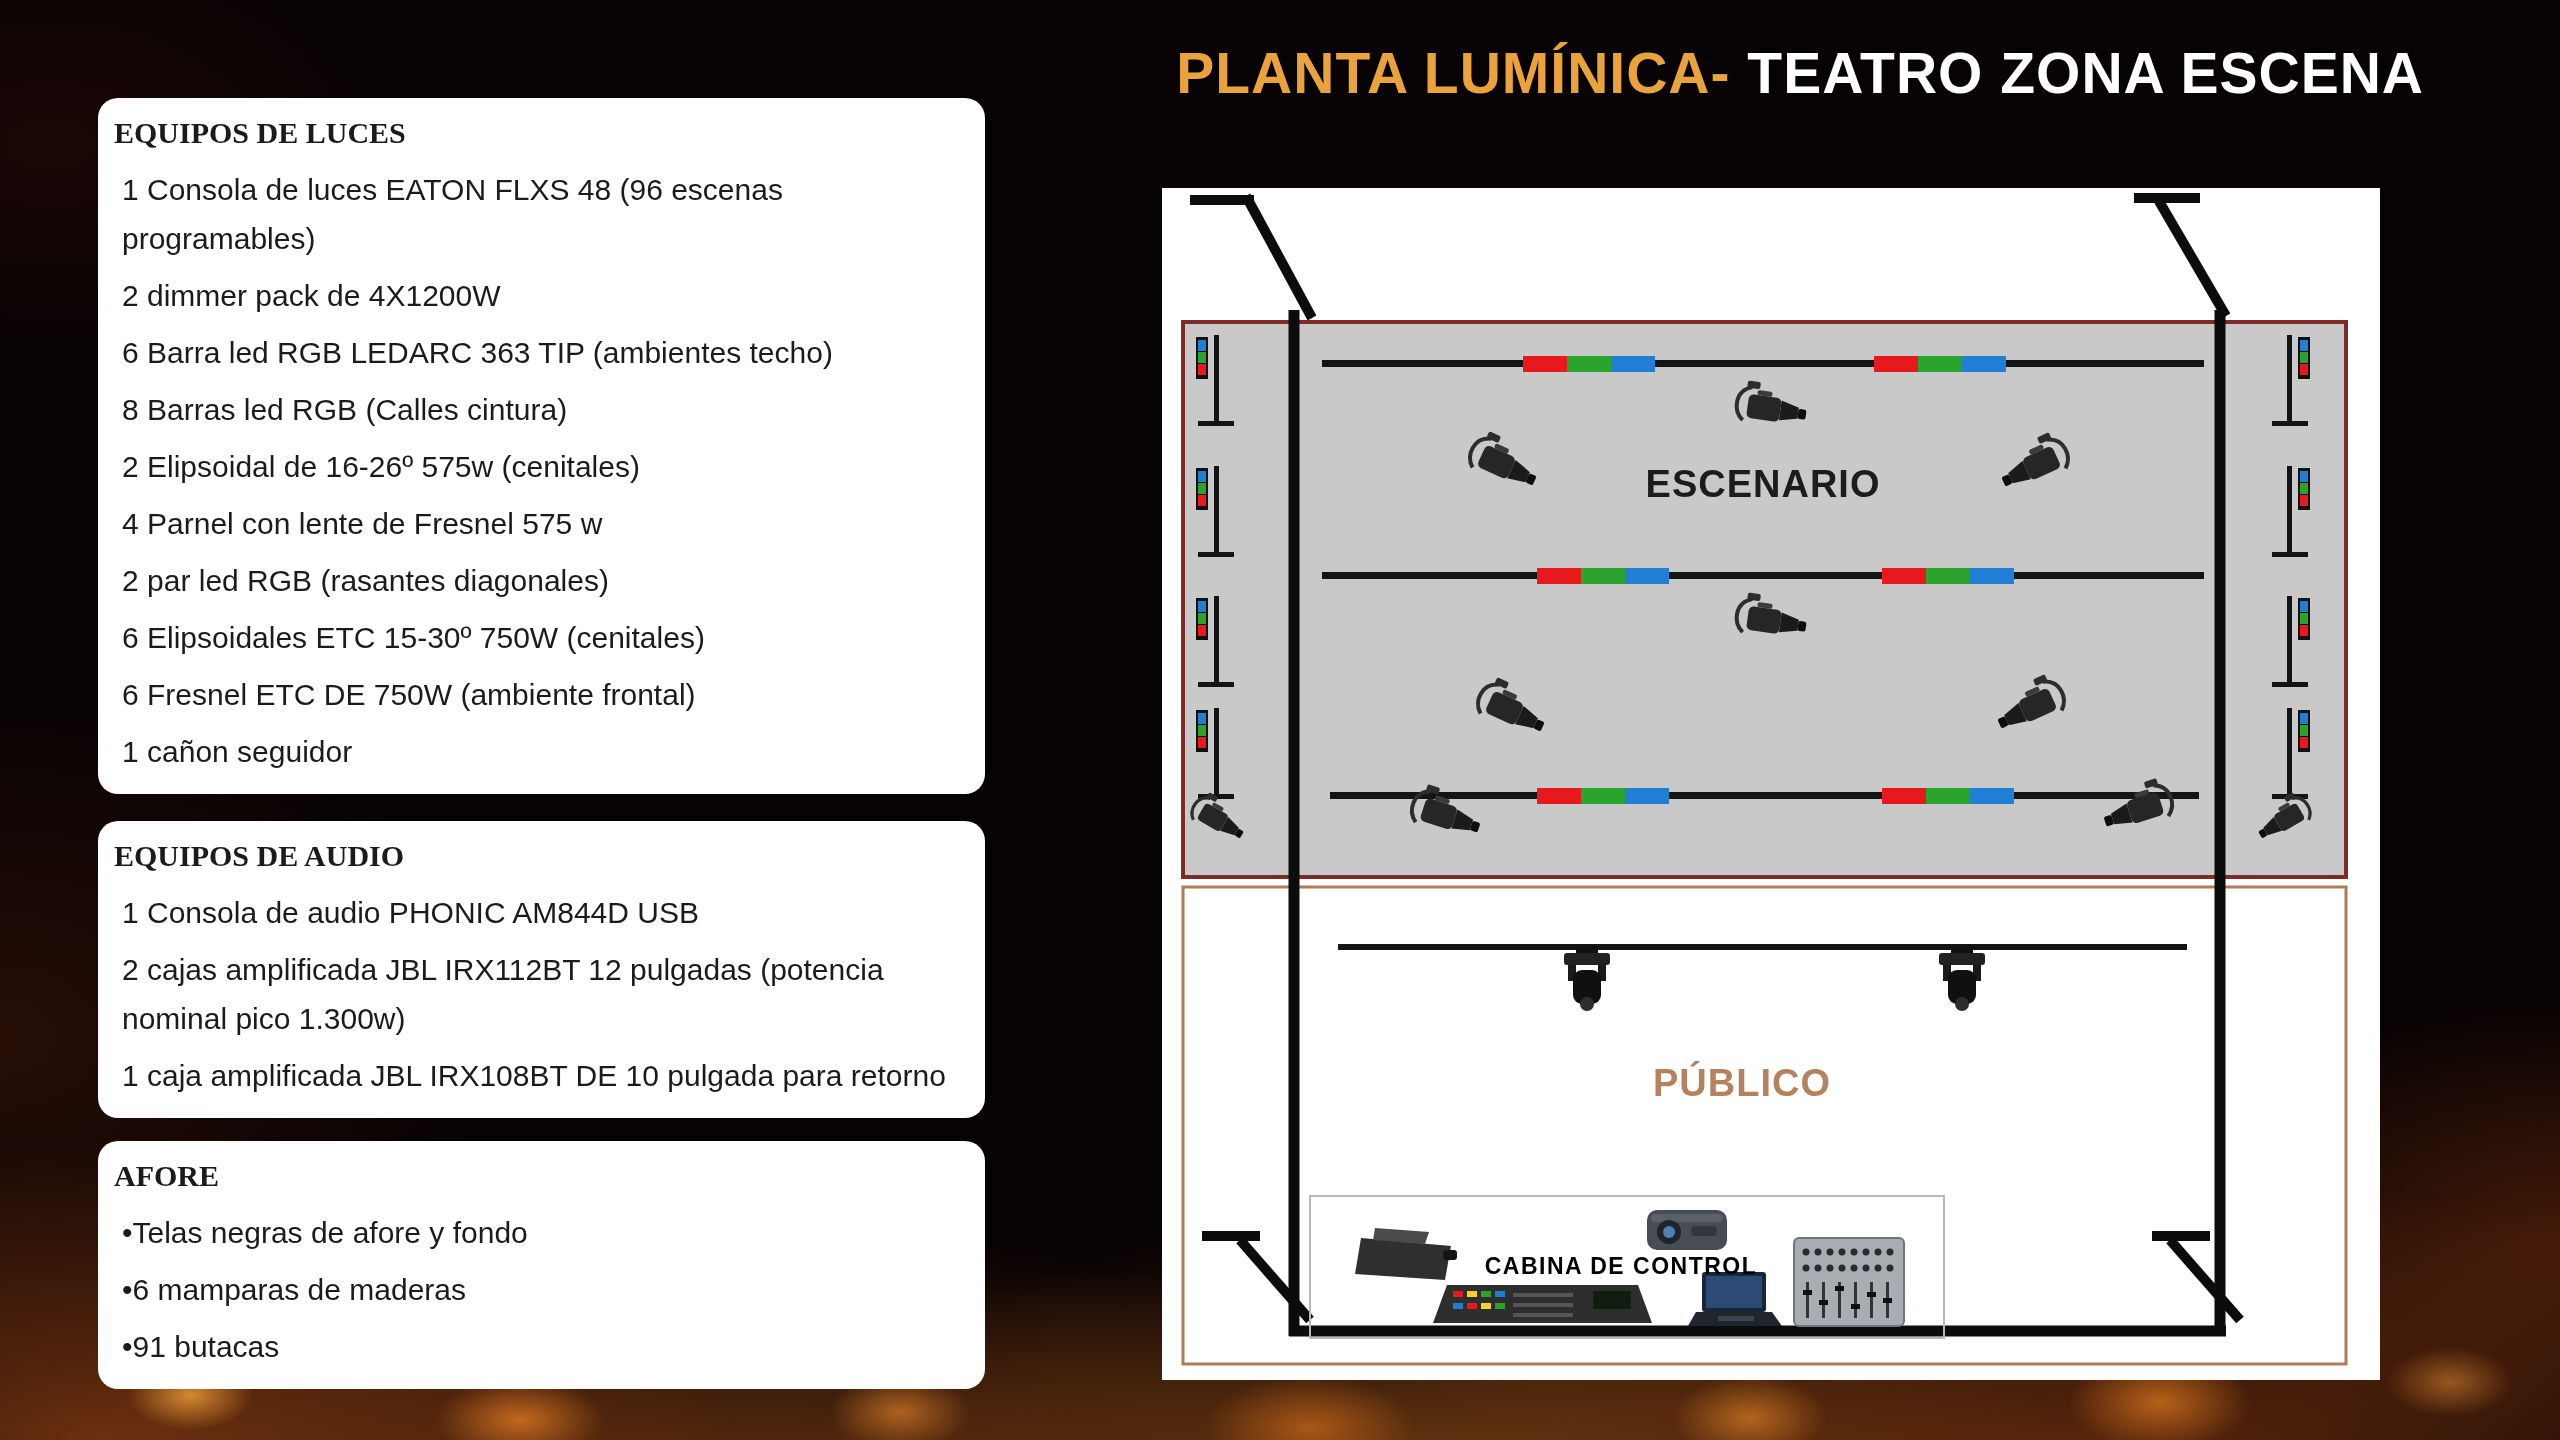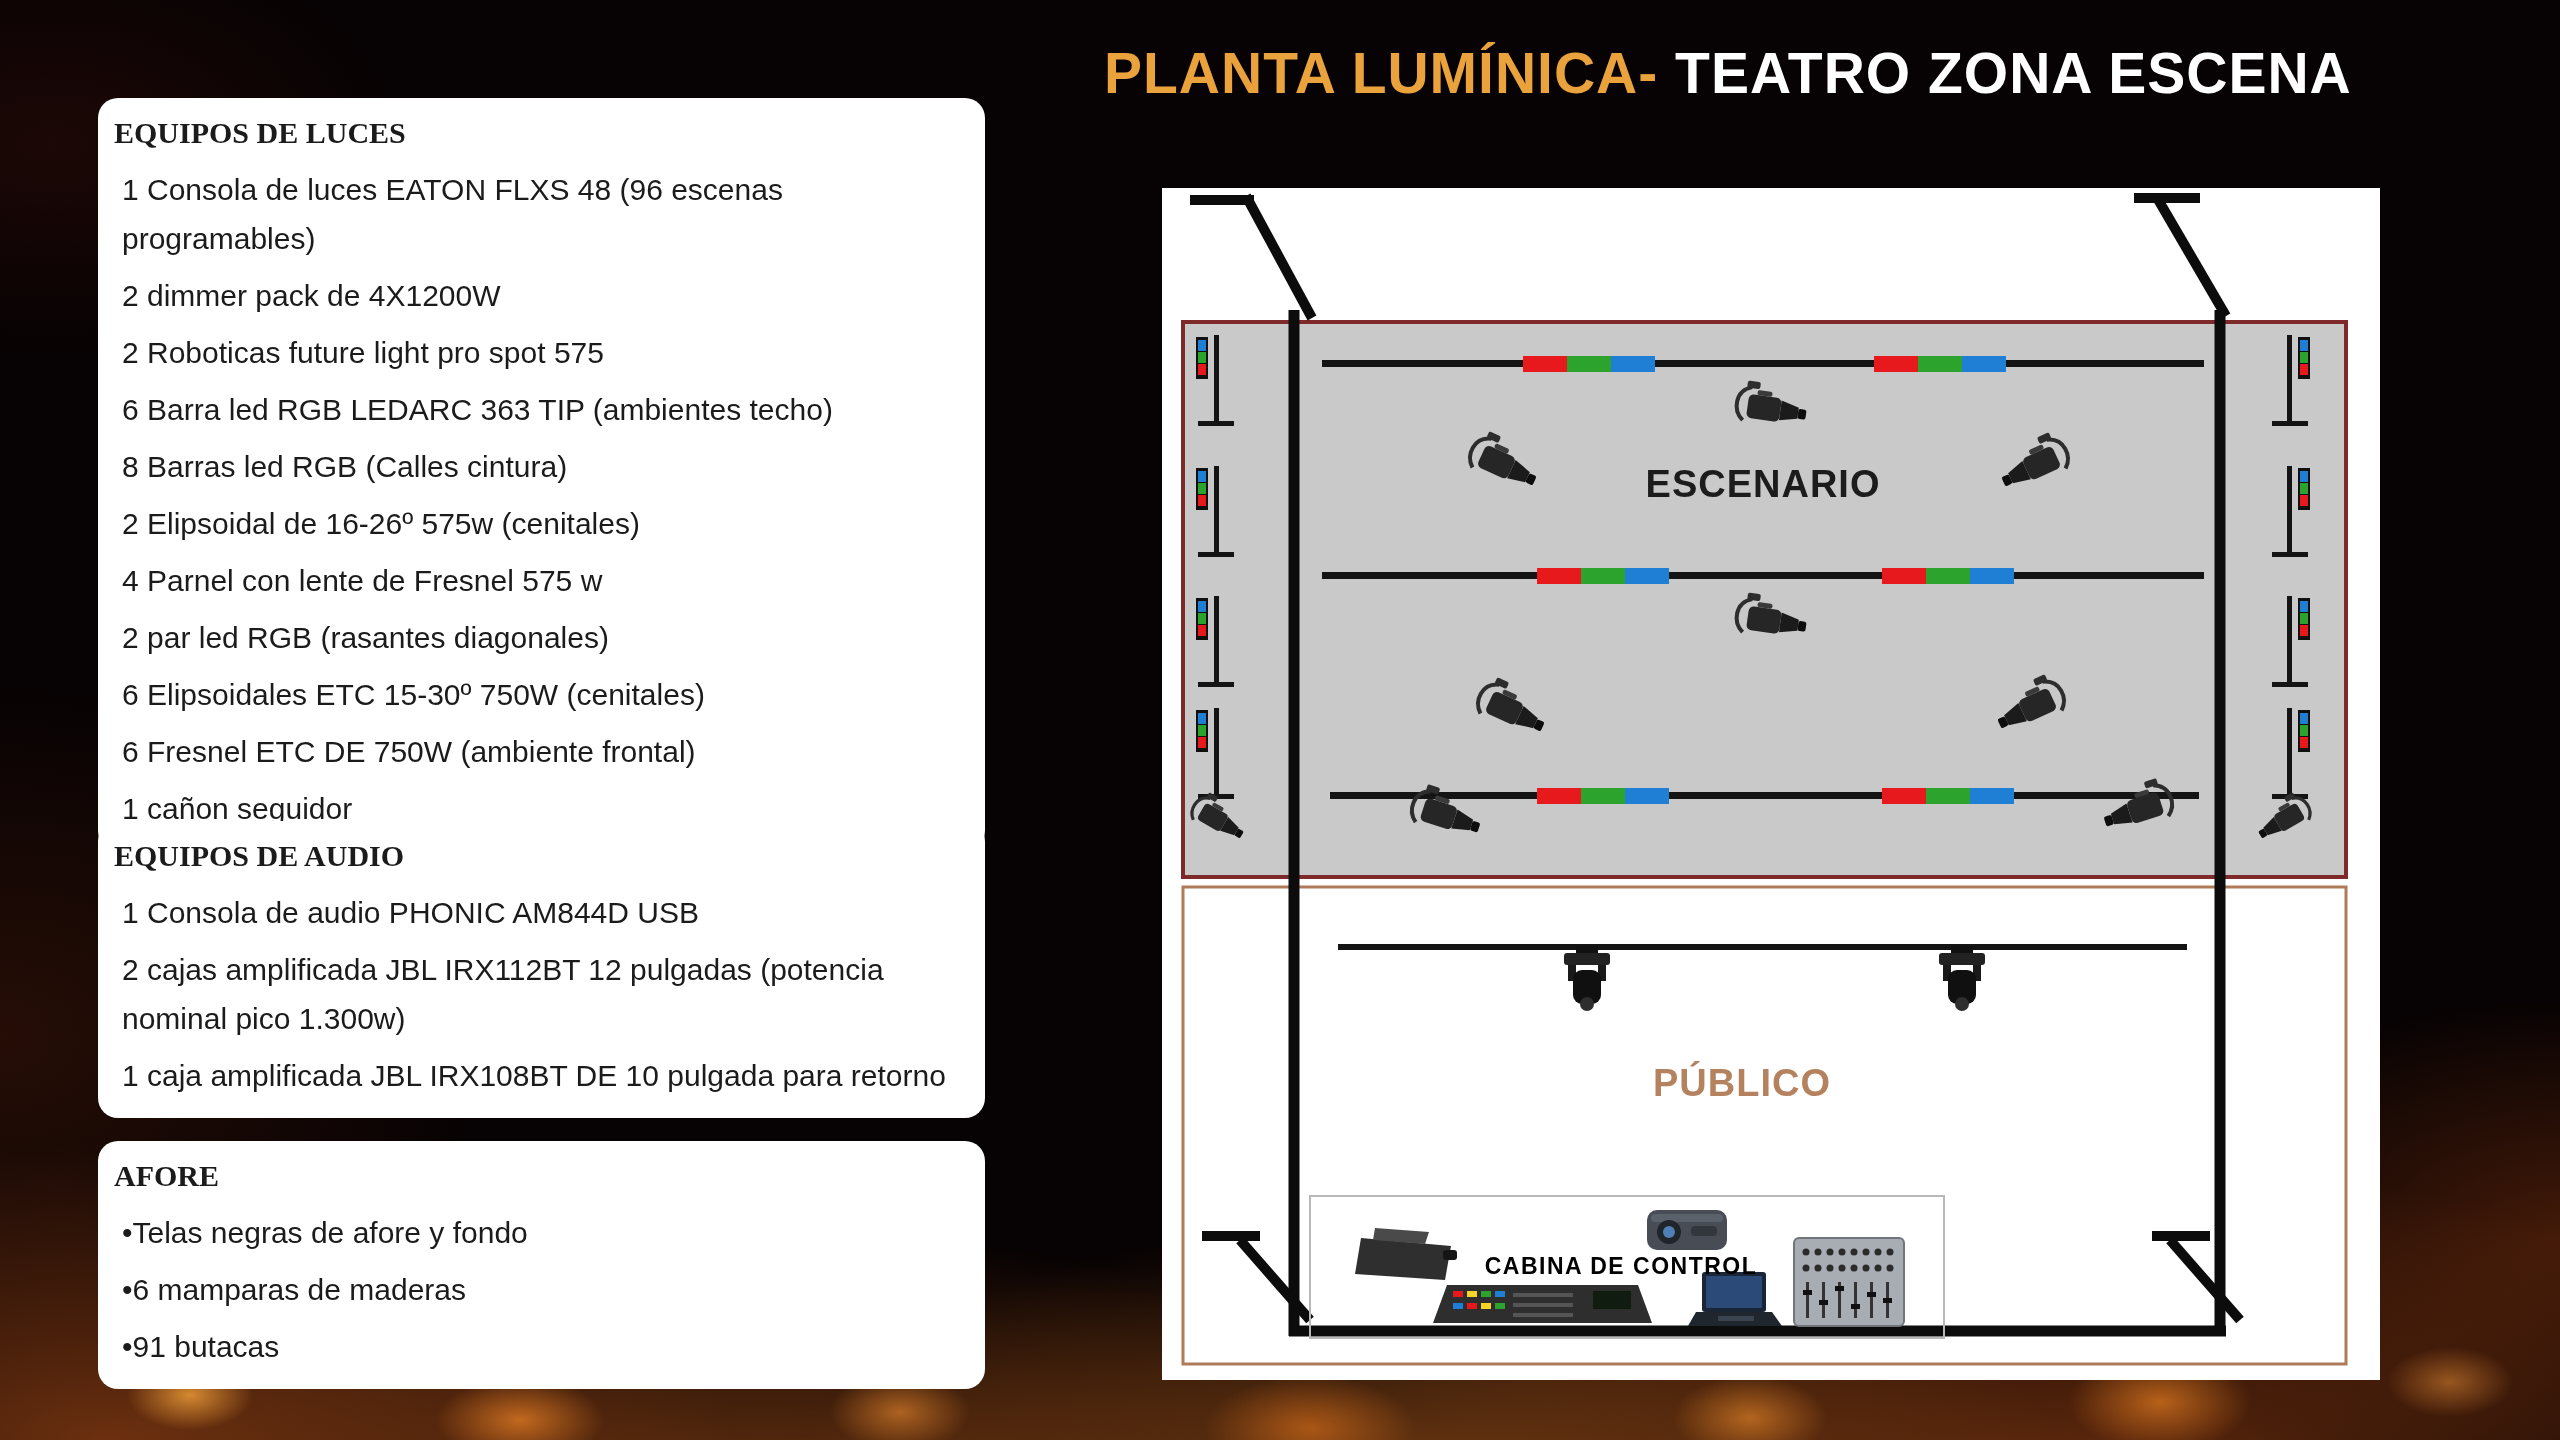--- a/index.html
+++ b/index.html
@@ -32,41 +32,40 @@
     position:absolute;left:98px;width:887px;background:#ffffff;border-radius:20px;
     padding:10px 16px;color:#1b1b1b;
   }
   .panel h2{margin:0;font-size:30px;line-height:49px;font-weight:bold;font-family:Liberation Serif, serif;}
   .panel p{margin:8px;font-size:30px;line-height:49px;font-weight:400;}
   #panel-luces{top:98px;}
   #panel-audio{top:821px;}
   #panel-afore{top:1141px;}
   .title{
     position:absolute;left:1104px;top:40px;width:1320px;margin:0;
-    text-align:left;font-size:57px;font-weight:bold;color:#ffffff;letter-spacing:1px;
+    text-align:right;font-size:57px;font-weight:bold;color:#ffffff;letter-spacing:1px;
     white-space:nowrap;
   }
   .title .accent{color:#e9a23c;}
   .diagram{position:absolute;left:1162px;top:188px;width:1218px;height:1192px;background:#ffffff;}
   .lbl-escenario{font-size:38px;font-weight:bold;fill:#1c1c1c;letter-spacing:1px;}
   .lbl-publico{font-size:38px;font-weight:bold;fill:#b5825f;letter-spacing:1px;}
   .lbl-cabina{font-size:23px;font-weight:bold;fill:#000000;letter-spacing:1.5px;}
 </style>
 </head>
 <body>
 
 <div class="embers"></div>
 
 <h1 class="title"><span class="accent">PLANTA LUMÍNICA-</span> <span>TEATRO ZONA ESCENA</span></h1>
 
 <section class="panel" id="panel-luces">
   <h2>EQUIPOS DE LUCES</h2>
   <p>1 Consola de luces EATON FLXS 48 (96 escenas programables)</p>
   <p>2 dimmer pack de 4X1200W</p>
-  <p>2 Roboticas future light pro spot 575</p>
   <p>6 Barra led RGB LEDARC 363 TIP (ambientes techo)</p>
   <p>8 Barras led RGB (Calles cintura)</p>
   <p>2 Elipsoidal de 16-26º 575w (cenitales)</p>
   <p>4 Parnel con lente de Fresnel 575 w</p>
   <p>2 par led RGB (rasantes diagonales)</p>
   <p>6 Elipsoidales ETC 15-30º 750W (cenitales)</p>
   <p>6 Fresnel ETC DE 750W (ambiente frontal)</p>
   <p>1 cañon seguidor</p>
 </section>
 

